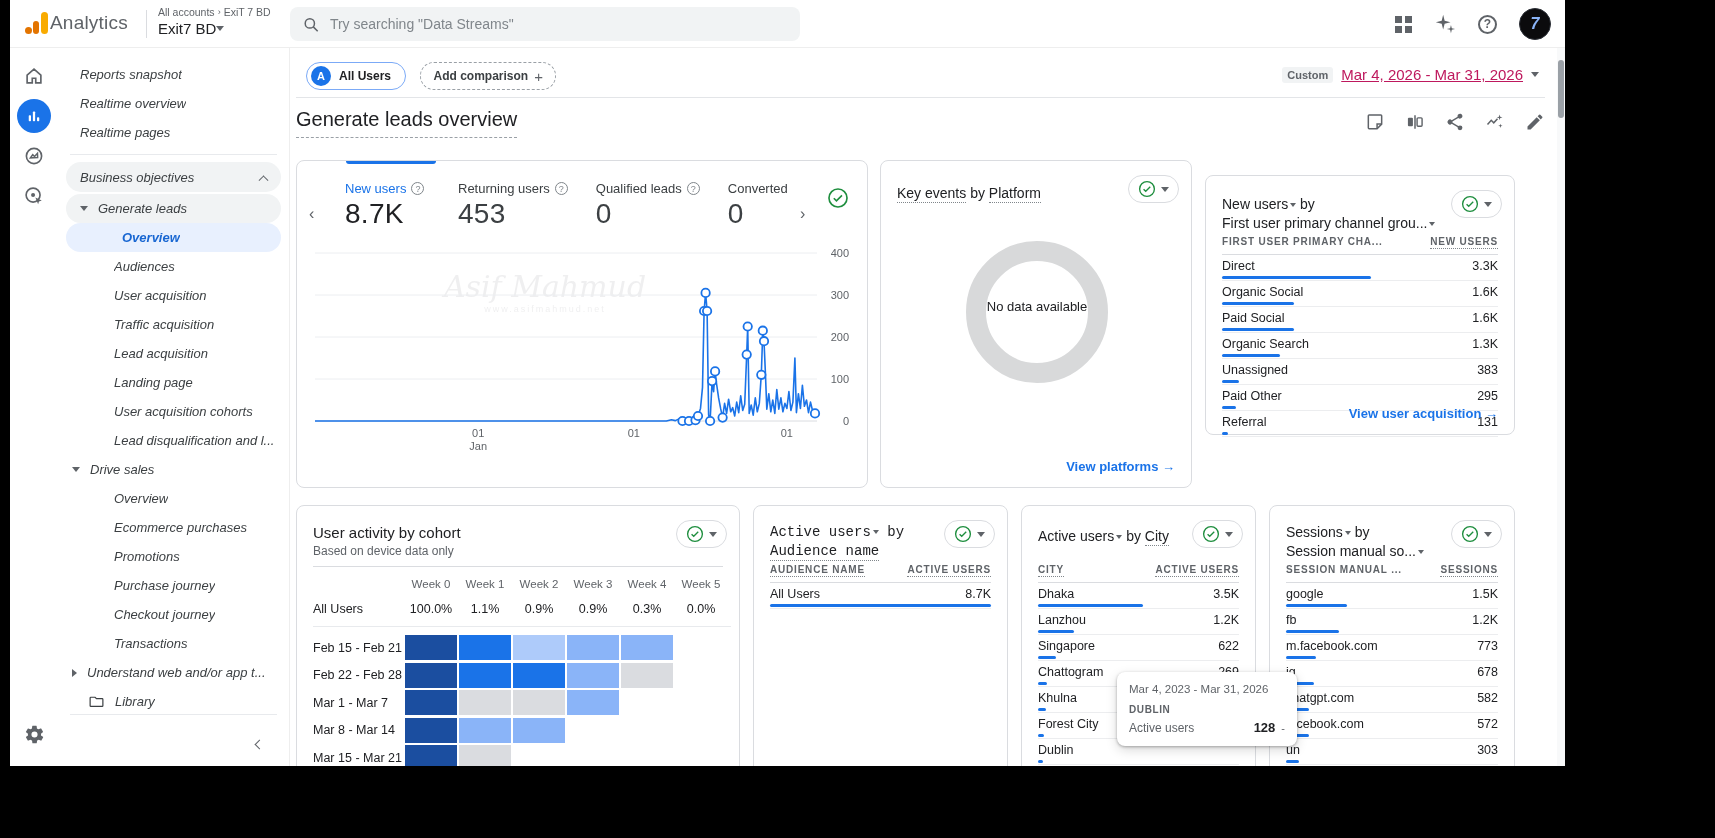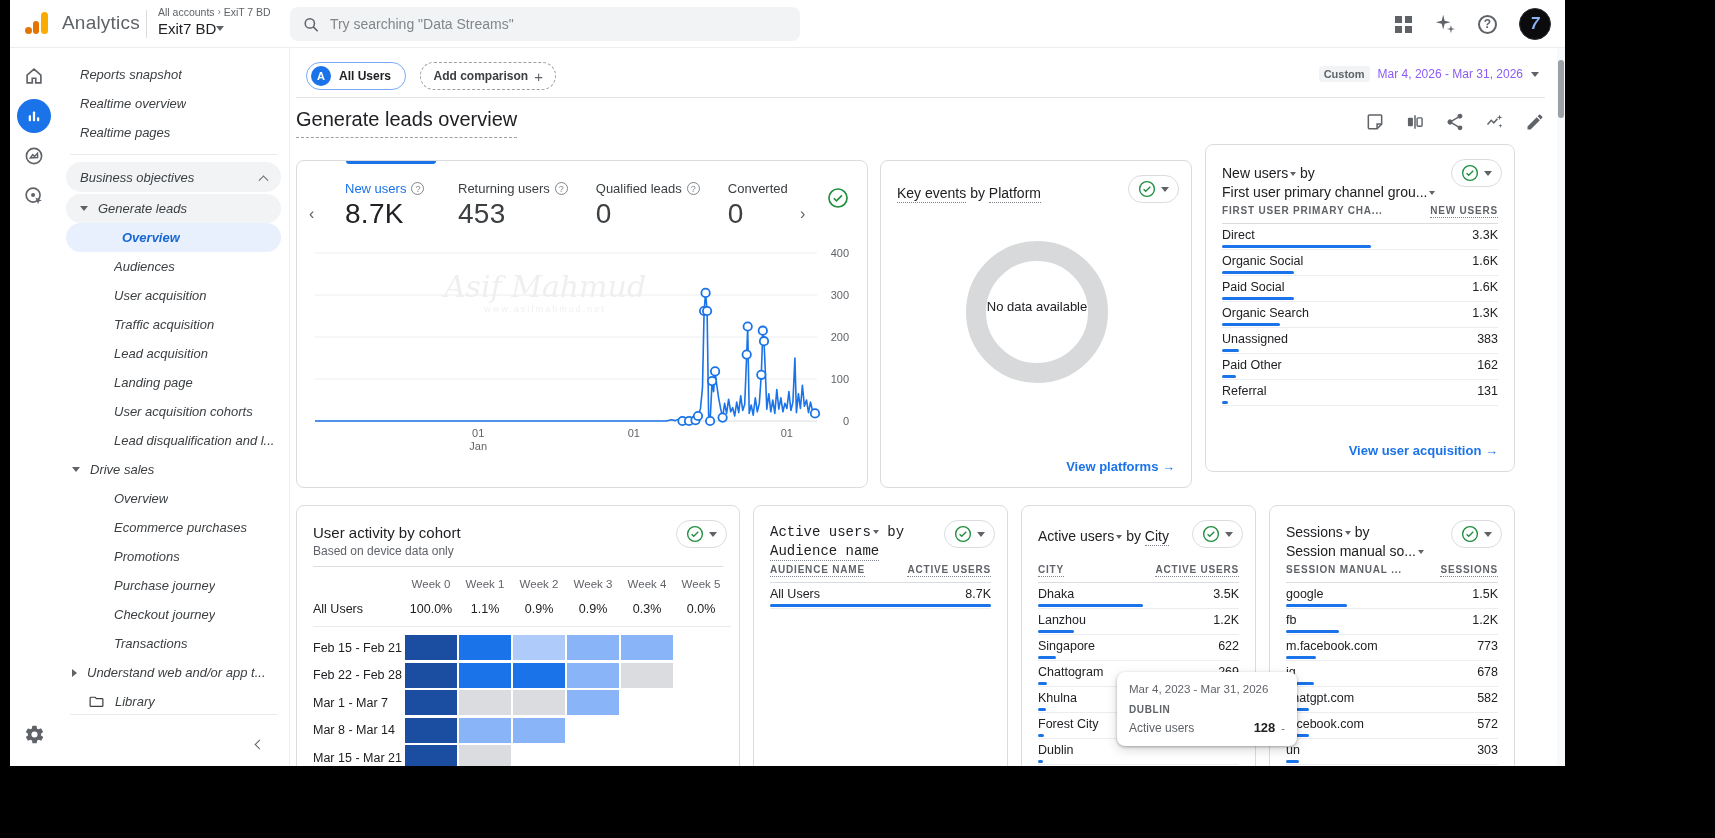--- a/index.html
+++ b/index.html
@@ -2,21 +2,21 @@
 <html><head>
 <meta charset="utf-8">
 <style>
   * { margin:0; padding:0; box-sizing:border-box; }
   body { background:#000; font-family:"Liberation Sans", sans-serif; }
   .screen { position:relative; width:1715px; height:838px; background:#000; overflow:hidden; }
   .ui { position:absolute; left:10px; top:0; width:1555px; height:766px; background:#fff; overflow:hidden; }
 
   
   .topbar { position:absolute; left:0; top:0; right:0; height:48px; background:#fff; border-bottom:1px solid #eeeeee; z-index:5; }
-  .logo-wrap { position:absolute; left:14px; top:10px; display:flex; align-items:center; gap:12px; }
+  .logo-wrap { position:absolute; left:14px; top:10px; display:flex; align-items:center; gap:0; }
   .logo-text { font-size:19px; color:#5f6368; letter-spacing:.2px; }
   .tb-divider { position:absolute; left:136px; top:10px; height:28px; width:1px; background:#dadce0; }
   .crumb { position:absolute; left:148px; top:6px; font-size:10.5px; color:#5f6368; display:flex; align-items:center; gap:3px; }
   .crumb .sep { font-size:9px; color:#5f6368; }
   .property { position:absolute; left:148px; top:20px; font-size:15px; color:#202124; display:flex; align-items:center; cursor:pointer; }
   .search { position:absolute; left:280px; top:7px; width:510px; height:34px; background:#f1f3f4; border-radius:8px; display:flex; align-items:center; padding:0 12px; gap:10px; }
   .search input { border:none; outline:none; background:transparent; font-size:14px; color:#5f6368; width:100%; font-family:"Liberation Sans",sans-serif; }
   .search input::placeholder { color:#80868b; }
   .tb-icons { position:absolute; right:14px; top:8px; display:flex; align-items:center; gap:22px; }
   .grid-icon { display:grid; grid-template-columns:7px 7px; grid-template-rows:7px 7px; gap:3px; }
@@ -51,21 +51,21 @@
   
   .main { position:absolute; left:280px; top:48px; right:0; bottom:0; background:#fff; }
   .cmp-row { position:absolute; left:6px; top:14px; right:20px; height:36px; border-bottom:1px solid #e3e5e8; }
   .pill { display:inline-flex; align-items:center; gap:8px; height:28px; border-radius:16px; padding:0 14px 0 4px; font-size:12px; font-weight:bold; color:#202124; cursor:pointer; }
   .pill.allusers { border:1px solid #7baaf7; }
   .pill .abadge { width:20px; height:20px; border-radius:50%; background:#1a73e8; color:#fff; font-size:11px; font-weight:bold; display:flex; align-items:center; justify-content:center; }
   .pill.addcmp { border:1px dashed #9aa0a6; padding:0 12px; gap:6px; color:#3c4043; }
   .plus { font-size:15px; color:#5f6368; font-weight:normal; }
   .date-row { position:absolute; right:26px; top:18px; display:flex; align-items:center; gap:8px; }
   .custom-chip { background:#f1f3f4; color:#5f6368; font-size:11px; font-weight:bold; padding:2px 5px; border-radius:3px; }
-  .date-text { font-size:12px; color:#8b5cf6; }
+  .date-text { font-size:15px; color:#be185d;text-decoration:underline; }
   .dcaret { width:0; height:0; border-left:4px solid transparent; border-right:4px solid transparent; border-top:5px solid #5f6368; }
   .title-row { position:absolute; left:6px; top:60px; right:20px; height:40px; }
   .page-title { display:inline-block; font-size:20px; color:#202124; border-bottom:1.5px dashed #9aa0a6; padding-bottom:6px; }
   .title-icons { position:absolute; right:0; top:4px; display:flex; gap:20px; align-items:center; }
   .title-icons .ticon { cursor:pointer; }
 
   
   .card { position:absolute; background:#fff; border:1px solid #dadce0; border-radius:8px; }
   .gpill { position:absolute; top:14px; right:12px; height:28px; border:1px solid #dadce0; border-radius:15px; display:flex; align-items:center; gap:5px; padding:0 9px; background:#fff; cursor:pointer; }
   .card-title { font-size:14px; color:#202124; }
@@ -425,21 +425,21 @@
               <circle cx="10" cy="10" r="8.2" fill="none" stroke="#1e8e3e" stroke-width="1.5"></circle>
               <path d="M6.2 10.2l2.4 2.4 5-5" fill="none" stroke="#1e8e3e" stroke-width="1.5"></path>
             </svg>
         <span class="dcaret"></span>
       </div>
       <div class="donut"></div>
       <div class="nodata">No data available</div>
       <div class="view-link"><span>View platforms</span> <span>→</span></div>
     </div>
 
-    <div class="card" style="left:915px; top:96px; width:310px; height:328px;">
+    <div class="card" style="left:915px; top:127px; width:310px; height:260px;">
       <div style="position:absolute; left:16px; top:20px;" class="card-title">
         <div><span><span>New users</span><span class="mcaret"></span></span> <span>by</span></div>
         <div style="margin-top:3px;"><span><span>First user primary channel grou...</span><span class="mcaret"></span></span></div>
       </div>
       <div class="gpill">
         <svg width="18" height="18" viewBox="0 0 20 20">
               <circle cx="10" cy="10" r="8.2" fill="none" stroke="#1e8e3e" stroke-width="1.5"></circle>
               <path d="M6.2 10.2l2.4 2.4 5-5" fill="none" stroke="#1e8e3e" stroke-width="1.5"></path>
             </svg>
         <span class="dcaret"></span>
@@ -470,21 +470,21 @@
               <span class="rval">1.3K</span>
               <span class="rbar" style="width: 21%;"></span>
             </div>
         <div class="trow">
               <span class="rlbl">Unassigned</span>
               <span class="rval">383</span>
               <span class="rbar" style="width: 6%;"></span>
             </div>
         <div class="trow">
               <span class="rlbl">Paid Other</span>
-              <span class="rval">162</span>
+              <span class="rval">295</span>
               <span class="rbar" style="width: 5%;"></span>
             </div>
         <div class="trow">
               <span class="rlbl">Referral</span>
               <span class="rval">131</span>
               <span class="rbar" style="width: 2.2%;"></span>
             </div>
       </div>
       <div class="view-link"><span>View user acquisition</span> <span>→</span></div>
     </div>

